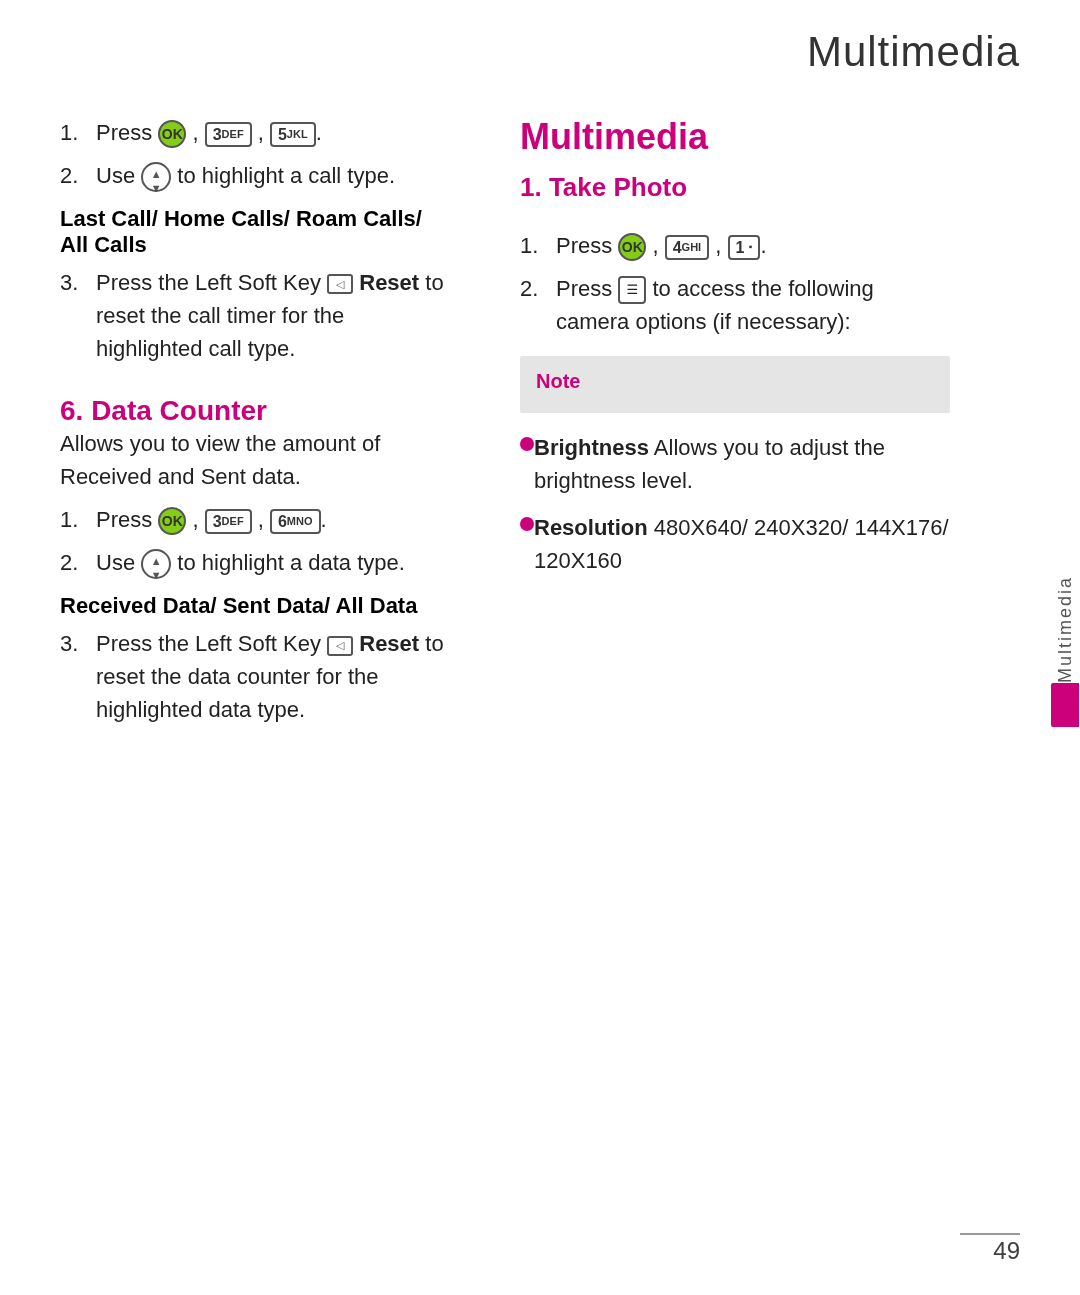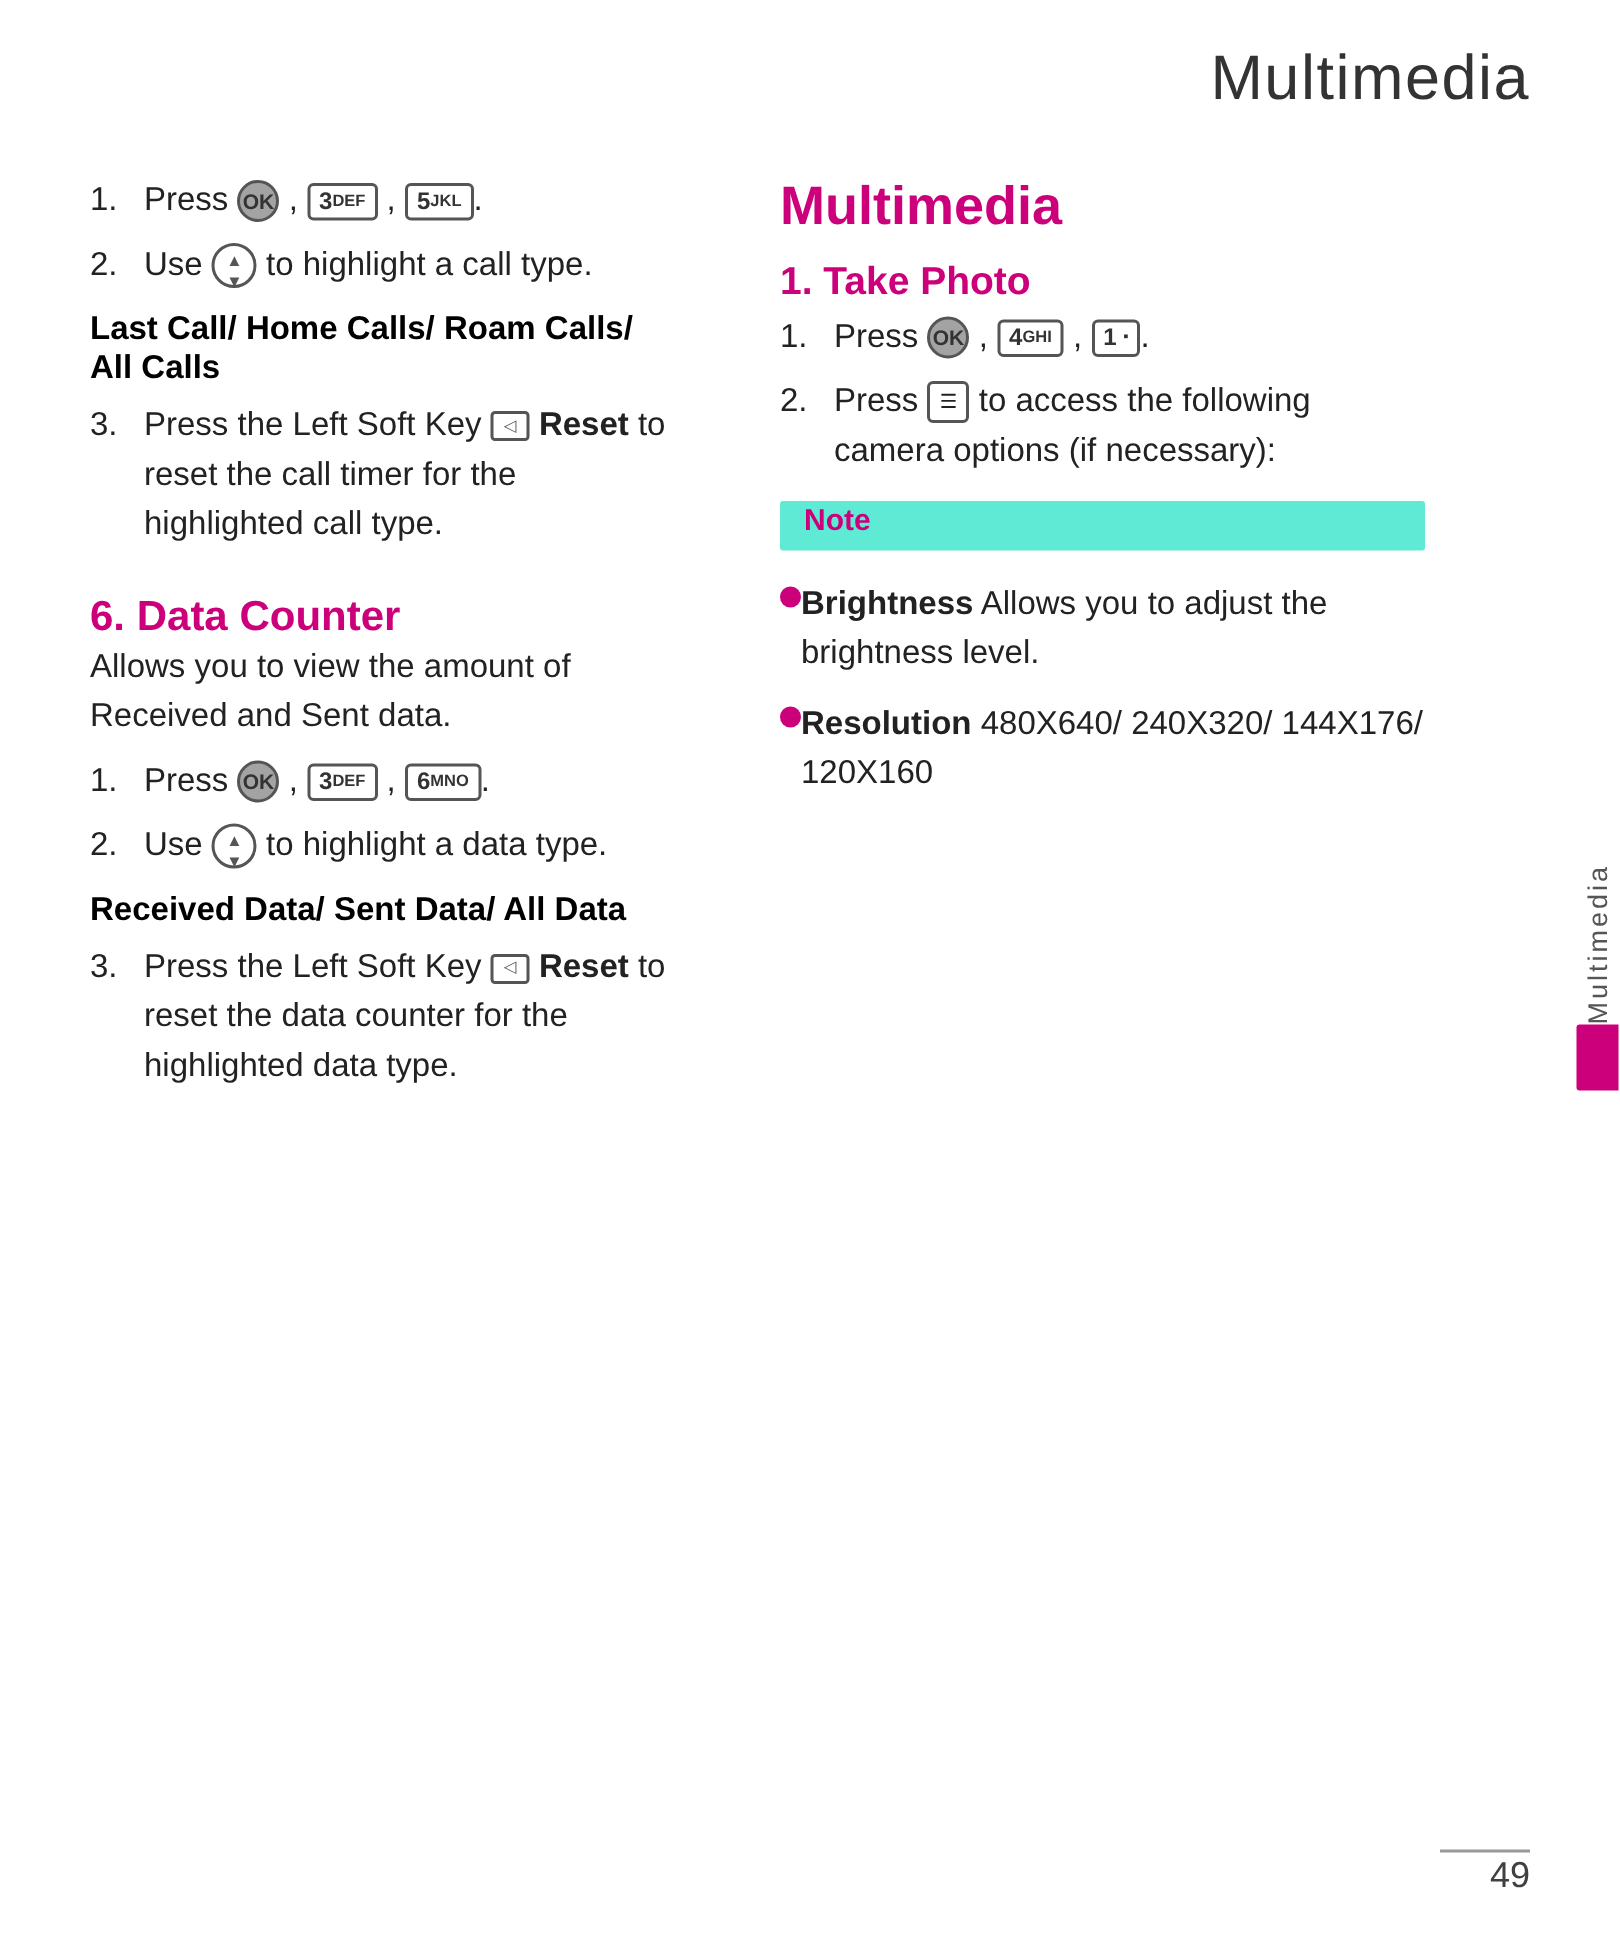--- a/index.html
+++ b/index.html
@@ -53,21 +53,21 @@
       font-size: 36px;
       font-weight: bold;
       color: #cc007a;
       margin-bottom: 14px;
     }
 
     .subsection-heading {
       font-size: 26px;
       font-weight: bold;
       color: #cc007a;
-      margin-bottom: 4px;
+      margin-bottom: 26px;
       margin-top: 10px;
     }
 
     p, .body-text {
       font-size: 22px;
       line-height: 1.5;
       color: #222;
       margin-bottom: 10px;
     }
 
@@ -112,21 +112,21 @@
       display: inline-flex;
       align-items: center;
       justify-content: center;
       border: 2px solid #555;
       border-radius: 50%;
       width: 28px;
       height: 28px;
       font-size: 14px;
       font-weight: bold;
       vertical-align: middle;
-      background: #a3a3a3;
+      background: #84cc16;
       color: #333;
     }
 
     .nav-arrows {
       display: inline-block;
       width: 30px;
       height: 30px;
       border: 2px solid #555;
       border-radius: 50%;
       vertical-align: middle;
@@ -158,22 +158,22 @@
     }
 
     .bold-heading {
       font-weight: bold;
       font-size: 22px;
       margin: 14px 0 8px 0;
     }
 
     
     .note-box {
-      background: #5eead4;
-      padding: 2px 16px;
+      background: #e5e5e5;
+      padding: 14px 16px;
       margin: 18px 0;
       border-radius: 2px;
     }
 
     .note-label {
       font-size: 20px;
       font-weight: bold;
       color: #cc007a;
       margin-bottom: 6px;
     }

